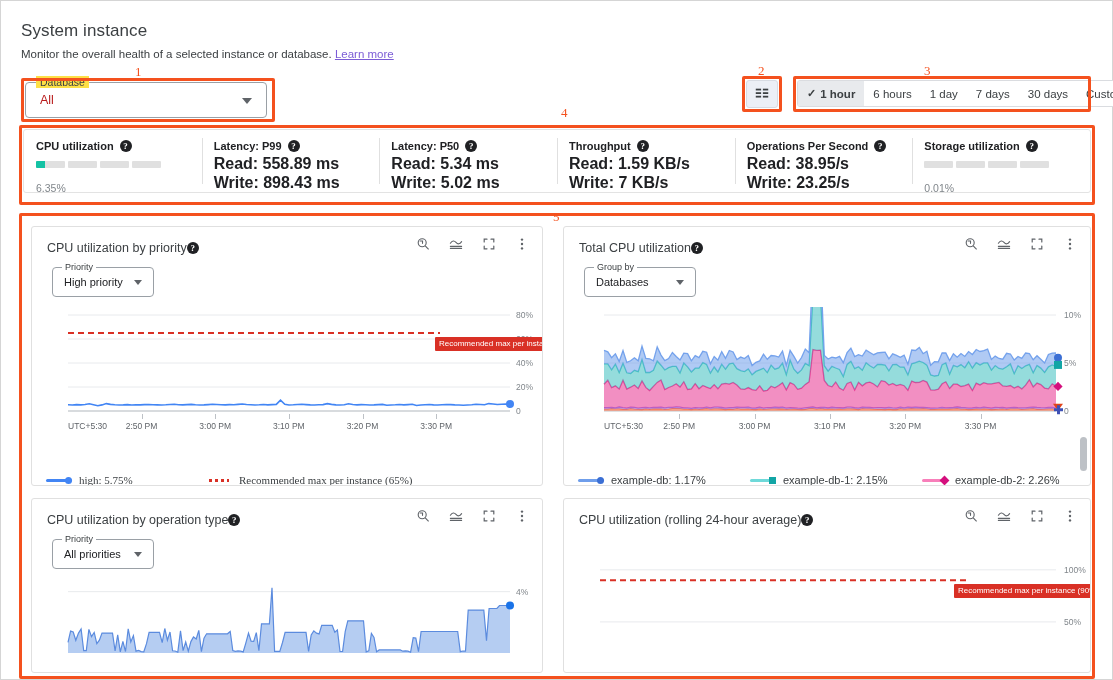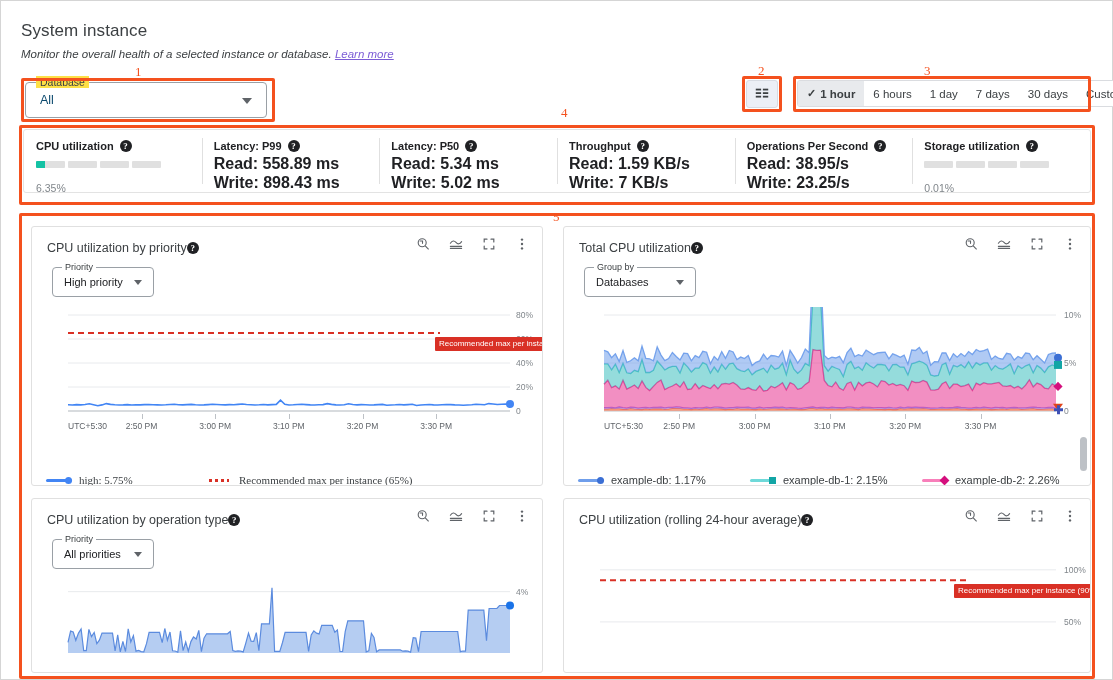--- a/index.html
+++ b/index.html
@@ -9,33 +9,33 @@
     background:#ffffff;
     font-family: "Liberation Sans", sans-serif;
     color:#202124;
     overflow:hidden;
     position:relative;
   }
   .page { position:relative; width:1113px; height:680px; border:1px solid #d5d5d5; }
 
   
   .page-title { position:absolute; left:20px; top:20px; font-size:17px; color:#3c4043; letter-spacing:.1px;}
-  .subtitle { position:absolute; left:20px; top:47px; font-size:11.5px; color:#3c4043;font-style:italic; }
+  .subtitle { position:absolute; left:20px; top:47px; font-size:11.5px; color:#3c4043; }
   .subtitle a { color:#7b5cd6; text-decoration:underline; }
 
   
   .anno-box { position:absolute; border:3px solid #f4511e; border-radius:2px; pointer-events:none; }
   .anno-num { position:absolute; color:#f4511e; font-size:13px; font-weight:400; font-family:"Liberation Serif", serif; }
 
   
   .db-select { position:absolute; left:24px; top:81px; width:242px; height:36px;
     border:1px solid #9aa0a6; border-radius:4px; background:#fff; }
   .db-select .flabel { position:absolute; left:10px; top:-7px; background:#fde047; padding:0 4px;
     font-size:10.5px; color:#3c4043; }
-  .db-select .fvalue { position:absolute; left:14px; top:10px; font-size:12.5px; color:#0c4a6e; }
+  .db-select .fvalue { position:absolute; left:14px; top:10px; font-size:12.5px; color:#b91c1c; }
   .caret { width:0;height:0;border-left:5px solid transparent;border-right:5px solid transparent;border-top:6px solid #5f6368; }
   .db-select .caret { position:absolute; right:14px; top:15px; }
 
   
   .view-toggle { position:absolute; left:745px; top:79px; width:32px; height:28px;
      background:#eceff6; border:1px solid #d7dbe3; border-radius:3px; display:flex; align-items:center; justify-content:center; }
 
   
   .timerange { position:absolute; left:796px; top:79px; height:27px; display:flex; align-items:stretch;
      border:1px solid #dadce0; border-radius:3px; background:#fff; overflow:hidden; }

